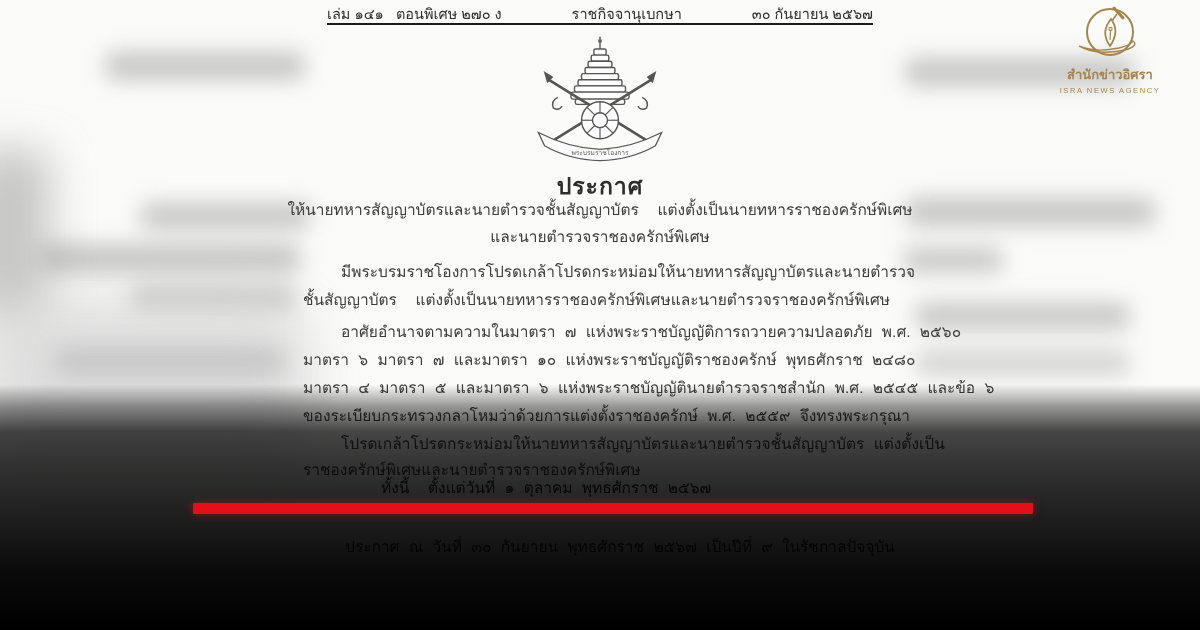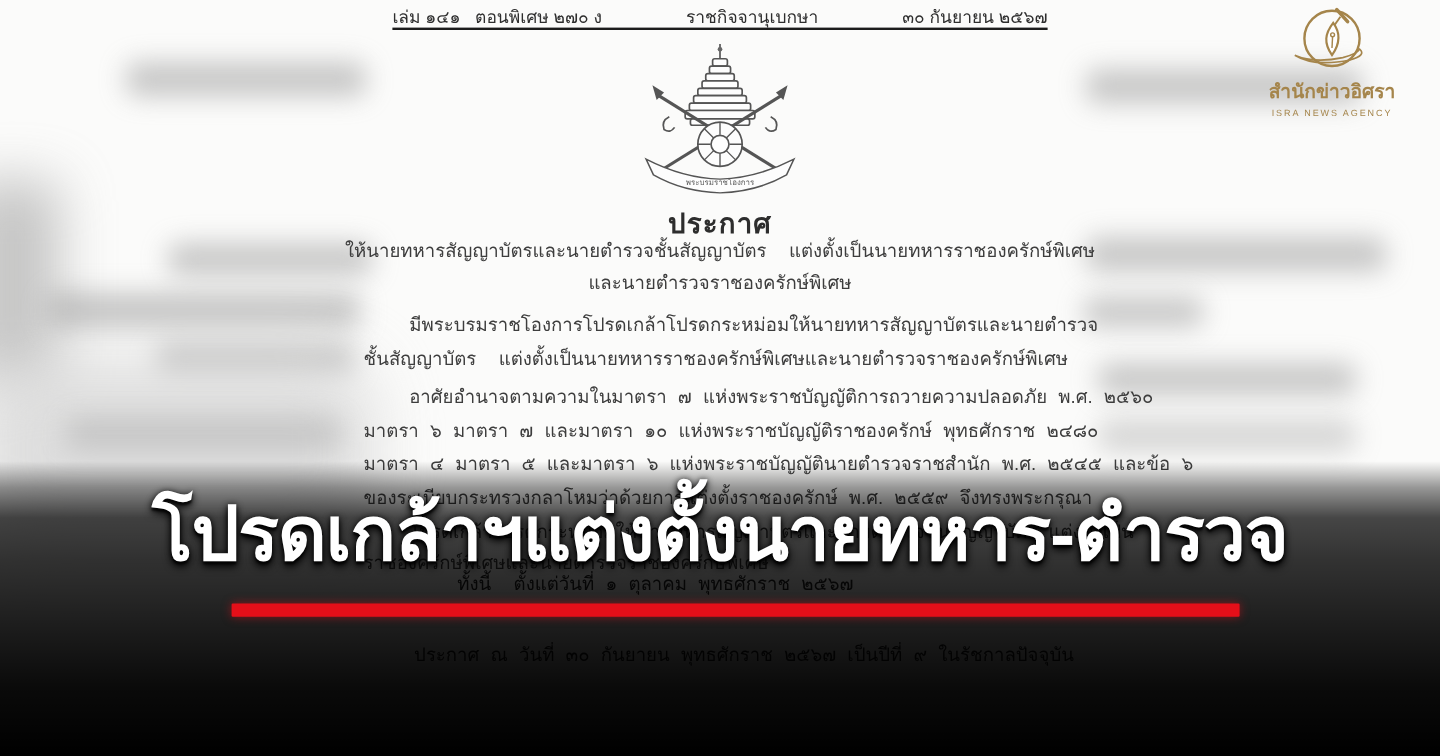--- a/index.html
+++ b/index.html
@@ -57,21 +57,21 @@
   .red-line{
     position:absolute; left:193px; top:503px; width:840px; height:11px;
     background:#e50f19; border-radius:1px;
     box-shadow:0 0 8px rgba(229,15,25,.55);
   }
   
   .logo{
     position:absolute; top:4px; right:22px; width:136px; text-align:center;
     color:#a5854b;
   }
-  .logo-thai{ font-size:16px; font-weight:700; margin-top:-2px; }
+  .logo-thai{ font-size:13px; font-weight:700; margin-top:-2px; }
   .logo-eng{ font-size:7.5px; font-weight:400; letter-spacing:1.6px; margin-top:1px; }
   .emblem svg, .logo svg{ display:block; margin:0 auto; }
 </style>
 </head>
 <body>
 
 <div class="canvas">
 
   <div class="blur-block" style="left:105px;top:52px;width:200px;height:28px"></div>
   <div class="blur-block" style="left:-30px;top:150px;width:80px;height:170px;filter:blur(22px)"></div>
@@ -156,21 +156,20 @@
 
     <div class="docline indent" style="top:433px">โปรดเกล้าโปรดกระหม่อมให้นายทหารสัญญาบัตรและนายตำรวจชั้นสัญญาบัตร แต่งตั้งเป็น</div>
     <div class="docline" style="top:459px">ราชองครักษ์พิเศษและนายตำรวจราชองครักษ์พิเศษ</div>
 
     <div class="docline indent-lg" style="top:477px;color:#222">ทั้งนี้  ตั้งแต่วันที่ ๑ ตุลาคม พุทธศักราช ๒๕๖๗</div>
     <div class="docline center" style="top:536px;color:#1a1a1a;padding-left:40px">ประกาศ ณ วันที่ ๓๐ กันยายน พุทธศักราช ๒๕๖๗ เป็นปีที่ ๙ ในรัชกาลปัจจุบัน</div>
   </div>
 
   <div class="overlay"></div>
 
-  <div class="headline">โปรดเกล้าฯแต่งตั้งนายทหาร-ตำรวจ</div>
   <div class="red-line"></div>
 
   <div class="logo">
     <svg width="74" height="62" viewBox="0 0 74 62" fill="none" stroke="#a5854b">
       <g>
         <circle cx="37" cy="28" r="23" stroke-width="2"></circle>
 
         <path d="M41 4 L50 14" stroke-width="3" stroke-linecap="round"></path>
         <path d="M44 10 L39 17" stroke-width="1.6"></path>
 

